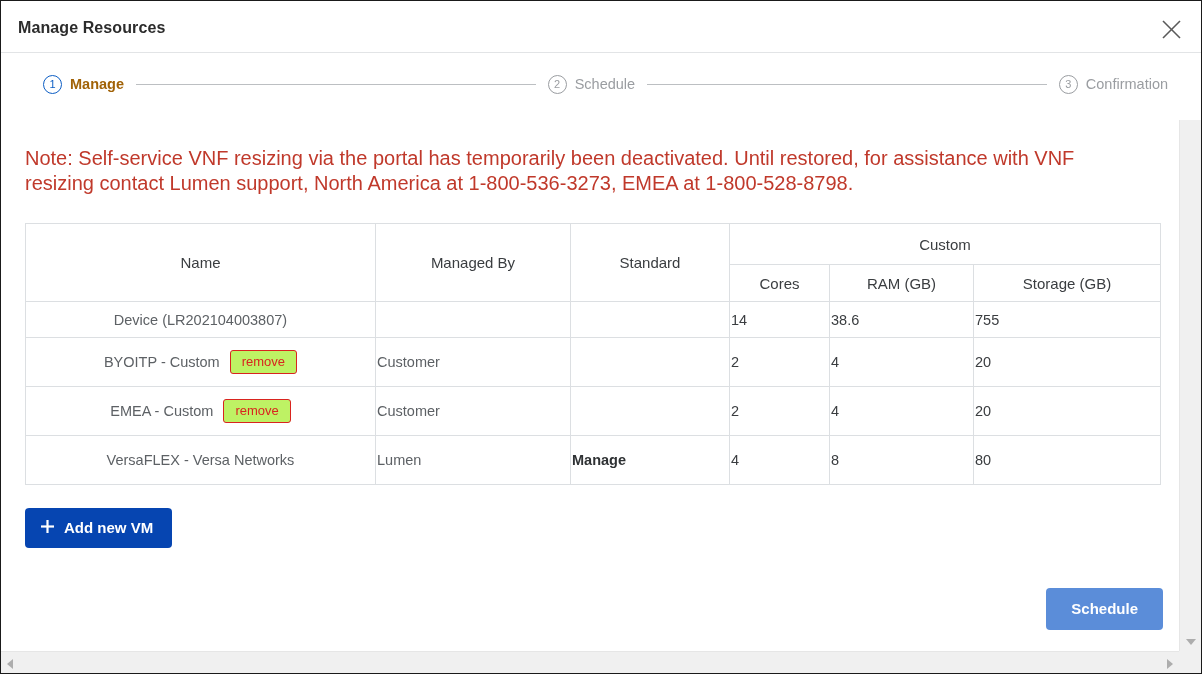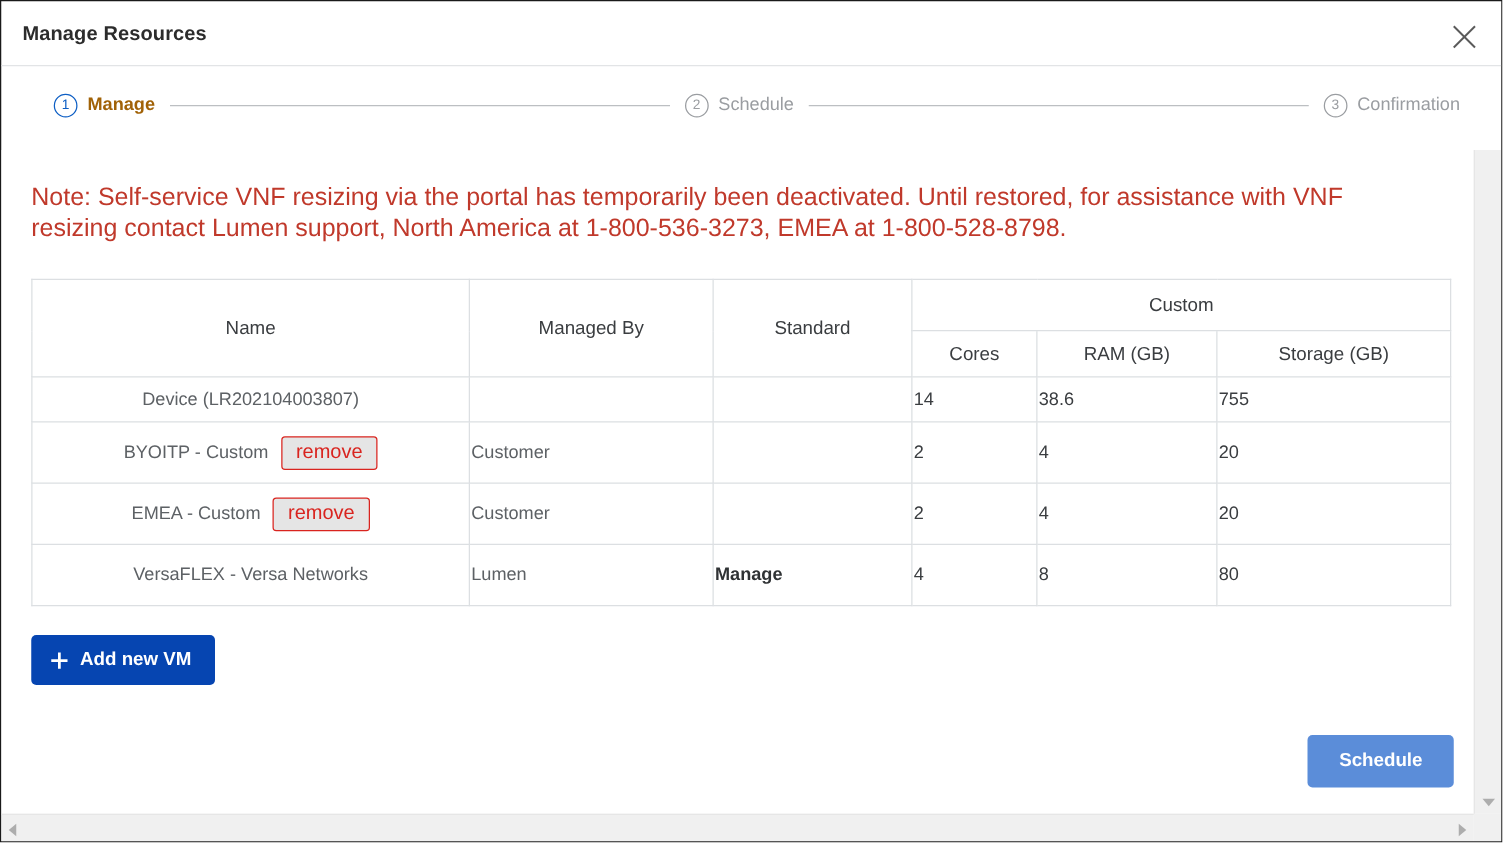--- a/index.html
+++ b/index.html
@@ -163,33 +163,33 @@
     gap: 10px;
   }
   .row-device td { height: 36px; }
   .row-tall td { height: 49px; }
   .cell-dark { color: #2f3234 !important; font-weight: bold; }
   .cell-num { color: #3a3d40 !important; }
 
   .remove-btn {
     border: 1px solid #d9241f;
     color: #d9241f;
-    background: #e5e5e5;
+    background: #bef264;
     border-radius: 3px;
-    font-size: 16px;
+    font-size: 13px;
     padding: 4px 11px 5px 11px;
     font-family: "Liberation Sans", sans-serif;
     cursor: pointer;
     line-height: 1;
   }
 
   
   .add-vm-btn {
     display: inline-flex;
-    align-items: flex-end;
+    align-items: flex-start;
     gap: 9px;
     margin: 23px 0 0 24px;
     background: #0645b1;
     color: #ffffff;
     border: none;
     border-radius: 4px;
     font-size: 15px;
     font-weight: bold;
     padding: 11px 19px 12px 15px;
     cursor: pointer;

